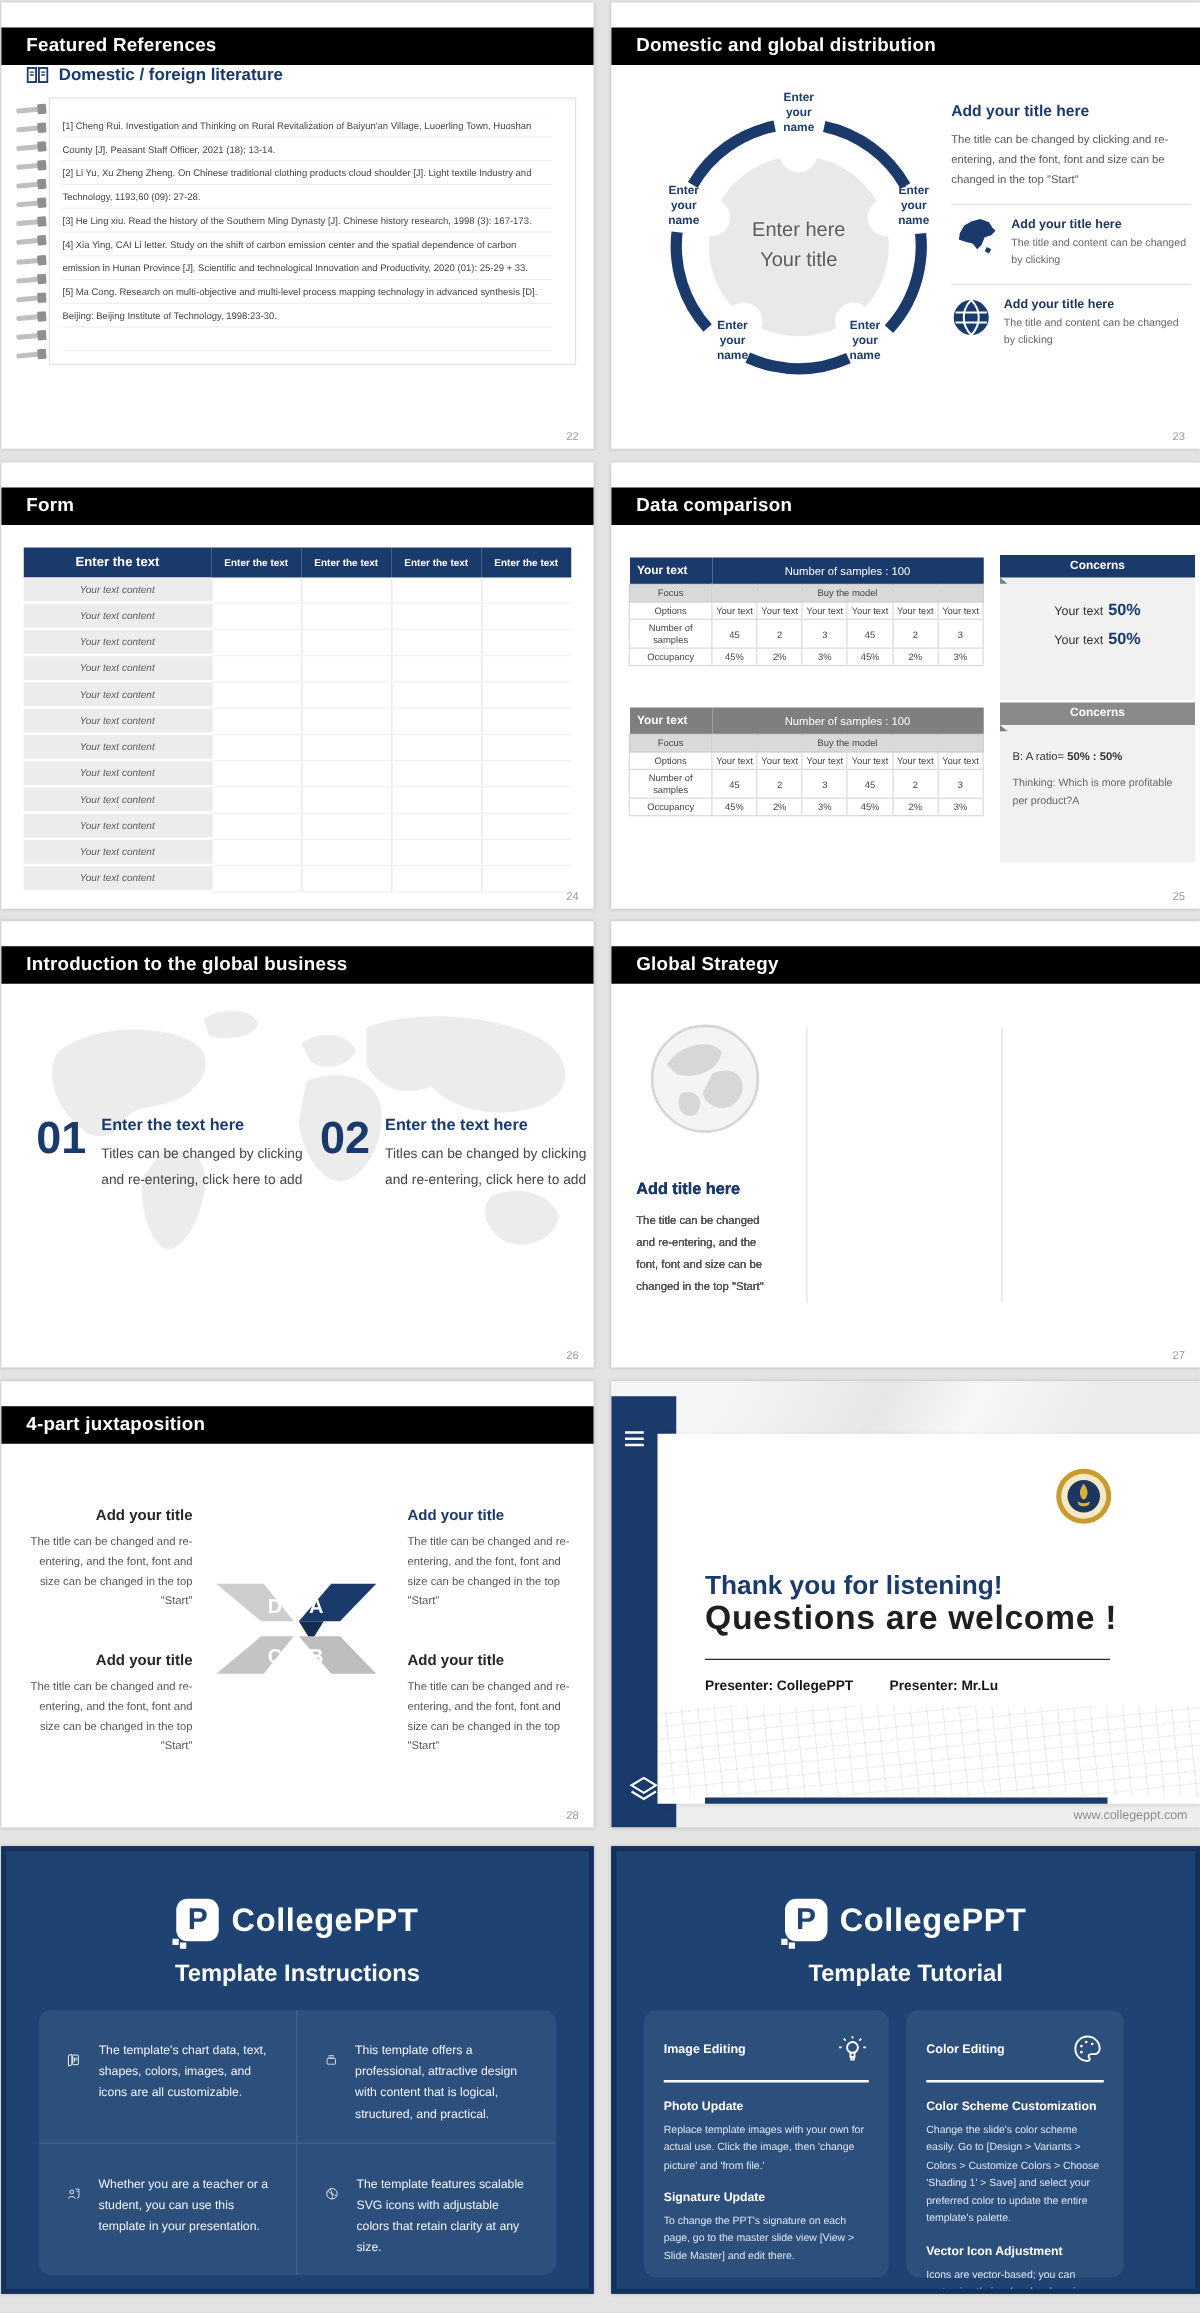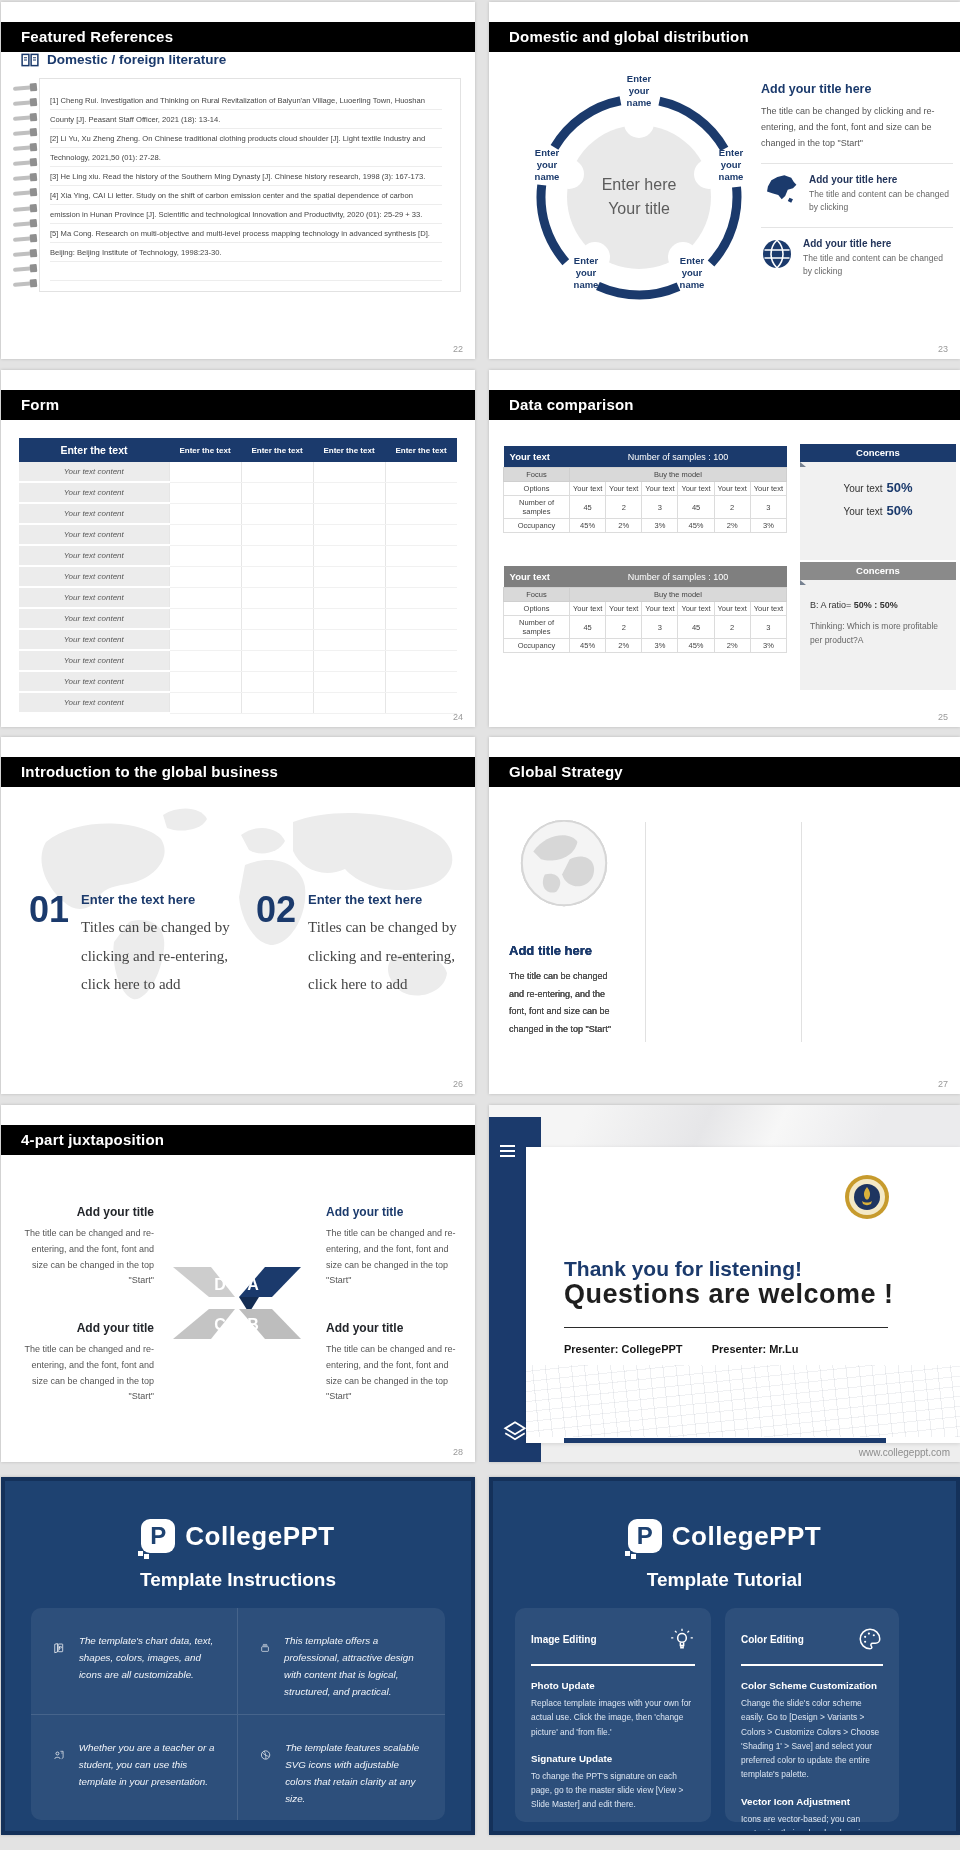--- a/index.html
+++ b/index.html
@@ -55,21 +55,21 @@
   .cbody{background:#f1f1f1;padding:10px 10px;}
   .c1line{text-align:center;font-size:10px;color:#333;margin:8px 0;}
   .c1line b{color:#1b3a6c;font-size:13px;margin-left:4px;}
   .c2l1{font-size:9px;color:#333;margin:10px 0 10px;}
   .c2l2{font-size:8.5px;color:#666;line-height:1.6;}
   
   .wmap{position:absolute;left:0;top:50px;}
   .s26-item{position:absolute;top:155px;display:flex;gap:12px;}
   .s26-num{font-size:36px;font-weight:bold;color:#1b3a6c;line-height:1;}
   .s26-t{font-size:13px;font-weight:bold;color:#1b3a6c;margin-bottom:6px;}
-  .s26-b{font-size:15px;color:#444;line-height:1.9;width:172px;font-family:Liberation Serif, serif;}
+  .s26-b{font-size:11px;color:#444;line-height:1.9;width:172px;}
   
   .gcol{position:absolute;top:80px;width:150px;}
   .gcol .globe{display:block;margin:0 auto 34px;}
   .gcol h4{margin:0 20px 10px;font-size:13px;color:#1b3a6c;}
   .gcol .gb{margin:0 20px;font-size:9px;color:#555;line-height:1.95;}
   .vdiv{position:absolute;top:85px;width:1px;height:220px;background:#e1e1e1;}
   
   .blk{position:absolute;width:136px;}
   .blk h4{margin:0 0 7px;font-size:12px;color:#23262b;}
   .blk.nv h4{color:#1b3a6c;}
@@ -95,21 +95,21 @@
   .dark{background:#1e4271;border:4px solid #14315a;box-sizing:border-box;}
   .brand{position:absolute;left:0;right:0;top:38px;display:flex;align-items:center;justify-content:center;gap:10px;}
   .pbadge{width:34px;height:34px;background:#fff;border-radius:9px;color:#1e4271;font-weight:bold;font-size:24px;display:flex;align-items:center;justify-content:center;position:relative;}
   .pbadge::after{content:"";position:absolute;left:-3px;bottom:-3px;width:5px;height:5px;background:#fff;box-shadow:6px 3px 0 #fff;}
   .brandtx{color:#fff;font-weight:bold;font-size:26px;letter-spacing:.5px;}
   .dk-title{position:absolute;left:0;right:0;top:88px;text-align:center;color:#fff;font-size:19px;font-weight:bold;}
   .feat-panel{position:absolute;left:26px;right:26px;top:127px;height:212px;background:rgba(255,255,255,.07);border-radius:10px;display:grid;grid-template-columns:1fr 1fr;}
   .feat{display:flex;gap:14px;padding:24px 18px 10px 22px;}
   .feat:nth-child(odd){border-right:1px solid rgba(255,255,255,.12);}
   .feat:nth-child(-n+2){border-bottom:1px solid rgba(255,255,255,.12);}
-  .feat .ftx{color:#f2f5fa;font-size:9.8px;line-height:1.75;font-style:italic;}
+  .feat .ftx{color:#f2f5fa;font-size:9.8px;line-height:1.75;}
   .tut-panel{position:absolute;top:127px;height:214px;background:rgba(255,255,255,.07);border-radius:10px;padding:18px 16px;box-sizing:border-box;}
   .tp-head{display:flex;justify-content:space-between;align-items:center;border-bottom:2px solid #fff;padding-bottom:12px;}
   .tp-head .h{color:#fff;font-weight:bold;font-size:10px;}
   .tp-sub{color:#fff;font-weight:bold;font-size:9.8px;margin:14px 0 5px;}
   .tp-bd{color:#dde6f2;font-size:8.4px;line-height:1.7;}
   svg{display:block;}
 </style>
 </head>
 <body>
 
@@ -128,21 +128,21 @@
               <path d="M4 6h4M4 9h4M16 6h4M16 9h4" stroke-width="1.4"></path>
             </g>
           </svg>
       </span>
       <span class="t">Domestic / foreign literature</span>
     </div>
     <div class="refbox">
       <div class="refs">
 
       <div class="ref-item">[1] Cheng Rui. Investigation and Thinking on Rural Revitalization of Baiyun'an Village, Luoerling Town, Huoshan County [J]. Peasant Staff Officer, 2021 (18): 13-14.</div>
-          <div class="ref-item">[2] Li Yu, Xu Zheng Zheng. On Chinese traditional clothing products cloud shoulder [J]. Light textile Industry and Technology, 2021,50 (01): 27-28.</div>
+          <div class="ref-item">[2] Li Yu, Xu Zheng Zheng. On Chinese traditional clothing products cloud shoulder [J]. Light textile Industry and Technology, 1193,60 (09): 27-28.</div>
           <div class="ref-item">[3] He Ling xiu. Read the history of the Southern Ming Dynasty [J]. Chinese history research, 1998 (3): 167-173.</div>
           <div class="ref-item">[4] Xia Ying, CAI Li letter. Study on the shift of carbon emission center and the spatial dependence of carbon emission in Hunan Province [J]. Scientific and technological Innovation and Productivity, 2020 (01): 25-29 + 33.</div>
           <div class="ref-item">[5] Ma Cong. Research on multi-objective and multi-level process mapping technology in advanced synthesis [D]. Beijing: Beijing Institute of Technology, 1998:23-30.</div>
         </div>
     </div>
     <div class="spirals">
       <div class="ring"></div>
         <div class="ring"></div>
         <div class="ring"></div>
         <div class="ring"></div>

